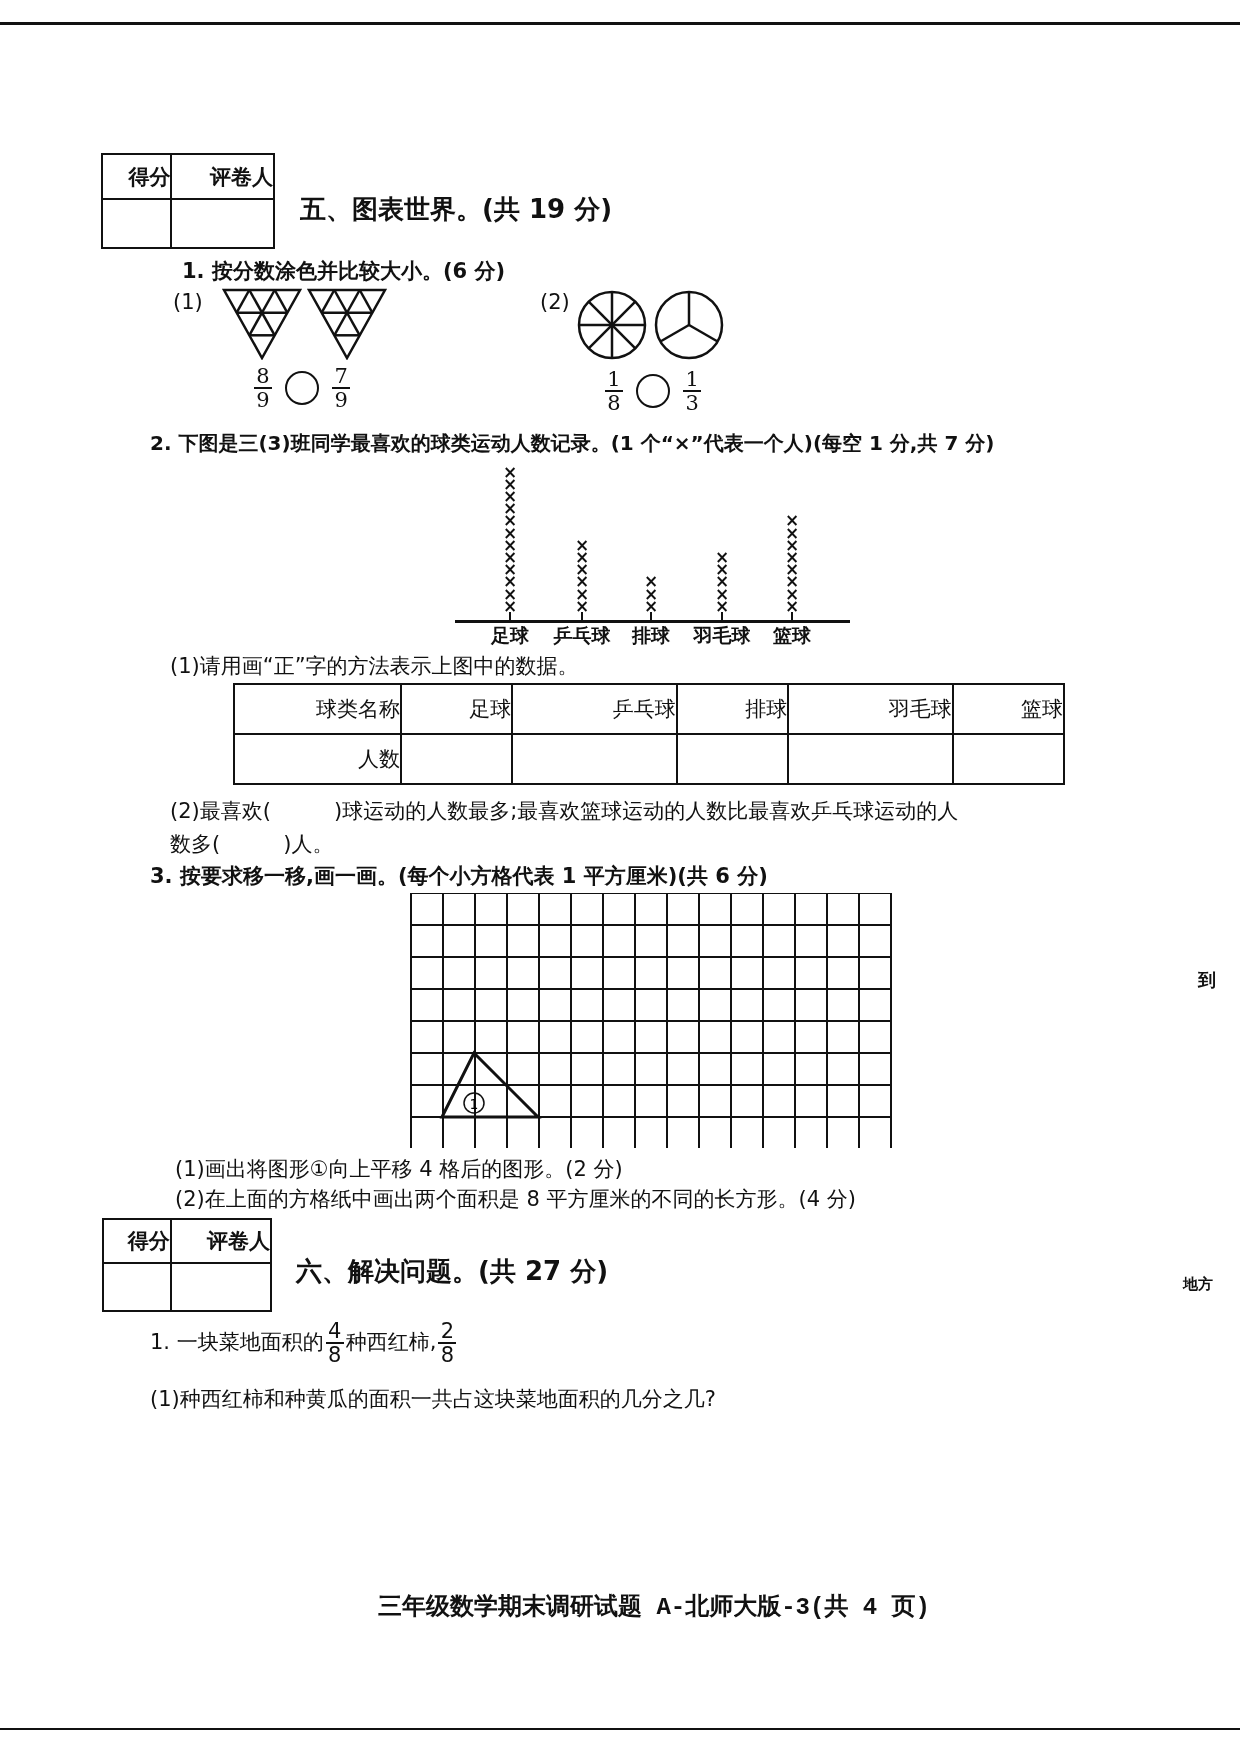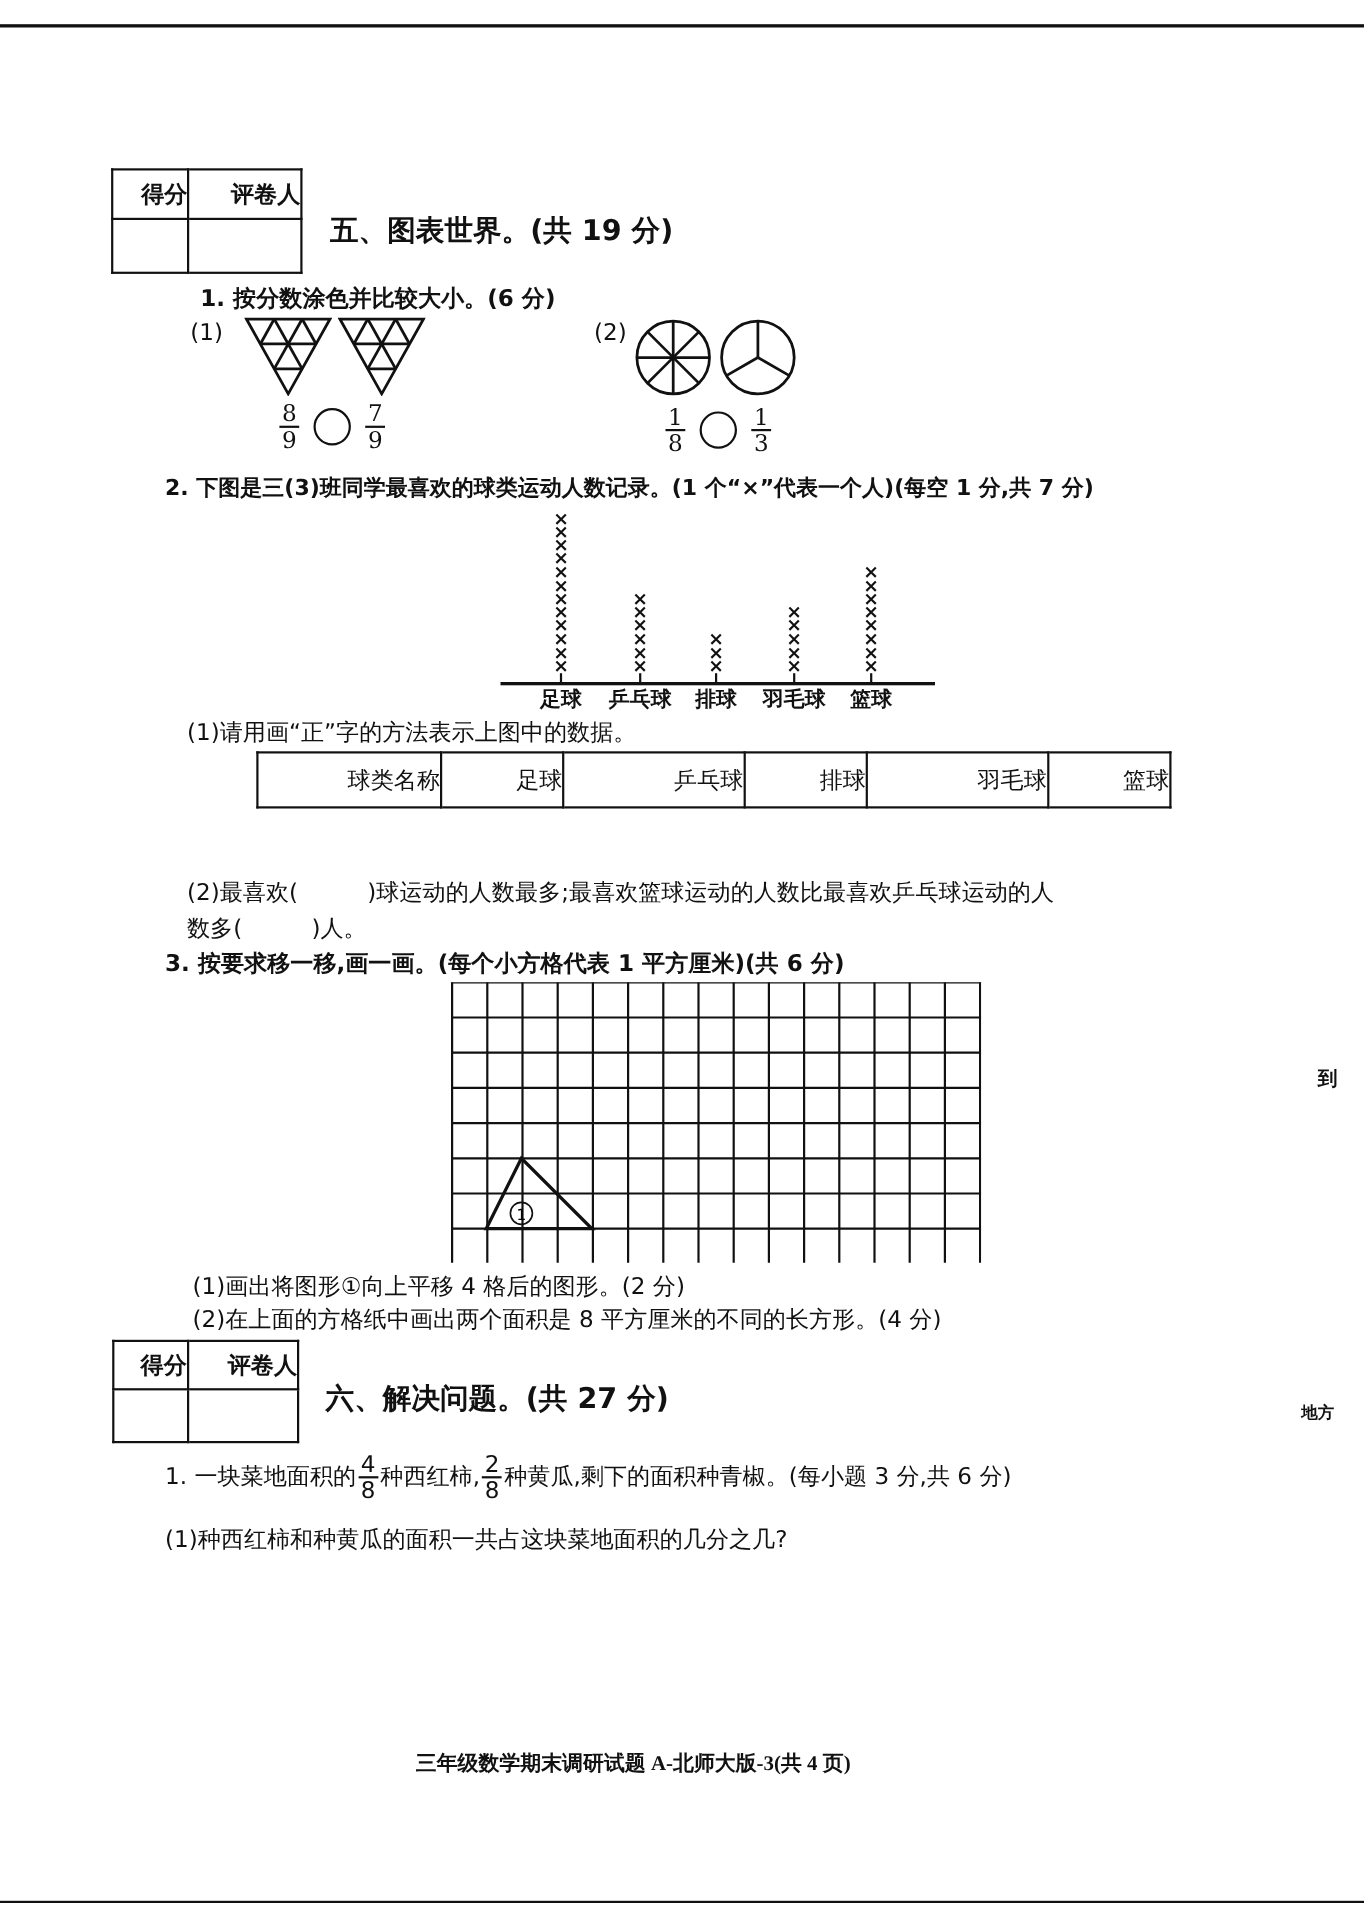--- a/index.html
+++ b/index.html
@@ -13,21 +13,21 @@
   .q{font-family:"DejaVu Sans","Liberation Sans",sans-serif;font-size:21px;white-space:nowrap;}
   .q.b{font-weight:bold;}
   .frac{display:inline-flex;flex-direction:column;align-items:center;vertical-align:middle;font-size:21px;line-height:22px;margin:0 2px;}
   .frac .bar{width:18px;height:2px;background:#111;}
   .cmp-circle{display:inline-block;width:30px;height:30px;border:2px solid #111;border-radius:50%;vertical-align:middle;margin:0 6px;}
   .tally-label{font-family:"DejaVu Sans","Liberation Sans",sans-serif;font-size:19px;font-weight:bold;position:absolute;white-space:nowrap;transform:translateX(-50%);}
   .xcol{position:absolute;display:flex;flex-direction:column;align-items:center;transform:translateX(-50%);}
   .xcol span{font-family:"DejaVu Sans","Liberation Sans",sans-serif;font-size:17px;line-height:12.2px;font-weight:bold;}
   table.tally{position:absolute;border-collapse:collapse;font-family:"DejaVu Sans","Liberation Sans",sans-serif;font-size:21px;}
   table.tally td{border:2px solid #111;text-align:right;height:48px;padding:0;}
-  .footer{font-family:Liberation Serif, serif;font-weight:bold;font-size:19px;white-space:nowrap;}
+  .footer{font-family:Liberation Mono, monospace;font-weight:bold;font-size:24px;white-space:nowrap;}
   .margin-note{font-family:"DejaVu Sans","Liberation Sans",sans-serif;font-size:18px;font-weight:bold;}
 </style>
 </head>
 <body>
 
 <div class="rule" style="top:22px;"></div>
 
 <table class="score-box" style="left:101px;top:153px;width:174px;height:96px;">
   <tbody>
       <tr style="height:45px;">
@@ -178,20 +178,28 @@
 
 <table class="tally" style="left:233px;top:683px;width:832px;">
   <tbody>
       <tr>
     <td style="width:165px;">球类名称</td>
     <td>足球</td>
     <td>乒乓球</td>
     <td>排球</td>
     <td>羽毛球</td>
     <td>篮球</td>
+  </tr>
+  <tr>
+    <td>人数</td>
+    <td></td>
+    <td></td>
+    <td></td>
+    <td></td>
+    <td></td>
   </tr>
 </tbody>
   </table>
 
 <div class="abs q" style="left:170px;top:797px;">(2)最喜欢(　　　)球运动的人数最多;最喜欢篮球运动的人数比最喜欢乒乓球运动的人</div>
 <div class="abs q" style="left:170px;top:830px;">数多(　　　)人。</div>
 
 <div class="abs q b" style="left:150px;top:862px;">3. 按要求移一移,画一画。(每个小方格代表 1 平方厘米)(共 6 分)</div>
 
 <svg class="abs" style="left:410px;top:893px;" width="482" height="255" viewBox="0 0 482 255">
@@ -246,21 +254,21 @@
 
 <div class="abs q" style="left:150px;top:1320px;">
   <span>1. 一块菜地面积的</span><span class="frac">
       <span>4</span>
       <span class="bar"></span>
       <span>8</span>
     </span><span>种西红柿,</span><span class="frac">
       <span>2</span>
       <span class="bar"></span>
       <span>8</span>
-    </span><span>种黄瓜,剩下的面积种青椒。(每小题 3 分,共 6 分)</span>
+    </span>
 </div>
 <div class="abs q" style="left:150px;top:1385px;">(1)种西红柿和种黄瓜的面积一共占这块菜地面积的几分之几?</div>
 
 <div class="abs footer" style="left:378px;top:1590px;">三年级数学期末调研试题 A-北师大版-3(共 4 页)</div>
 
 <div class="abs margin-note" style="left:1198px;top:968px;">到</div>
 <div class="abs margin-note" style="left:1183px;top:1275px;font-size:15px;">地方</div>
 
 <div class="rule" style="top:1728px;height:2px;"></div>
 

